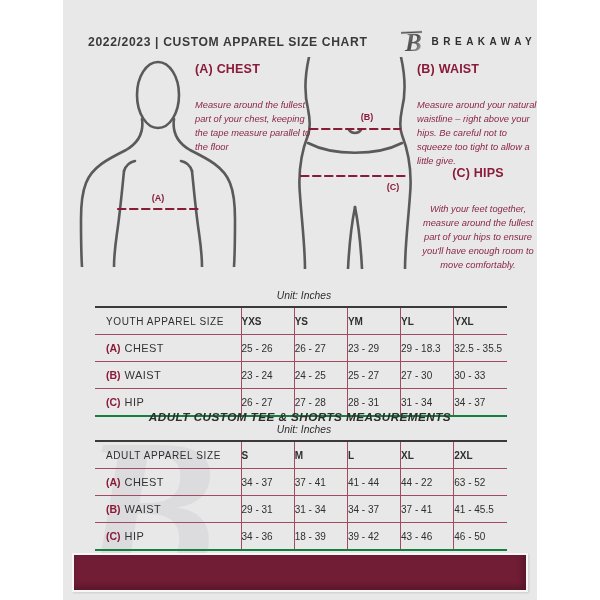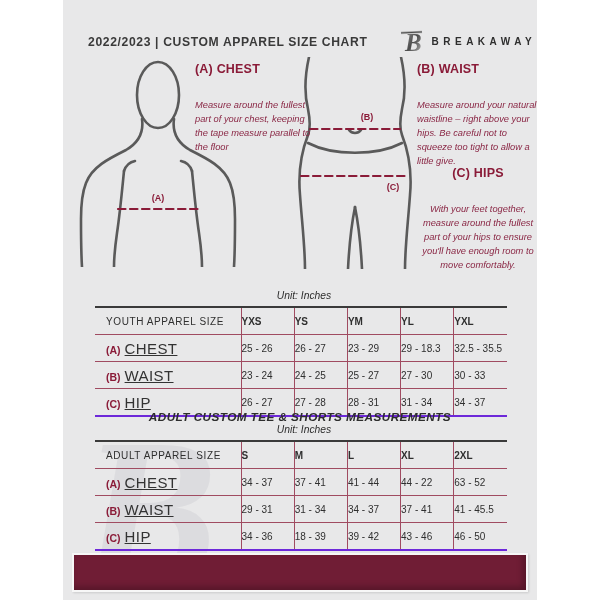--- a/index.html
+++ b/index.html
@@ -27,30 +27,30 @@
 
   
   .sect-title{position:absolute;left:0;width:474px;text-align:center;font-weight:bold;
               font-size:11.8px;color:#2d2d2d;letter-spacing:.4px;z-index:2;}
   .sect-unit{position:absolute;left:0;width:464px;text-align:center;font-style:italic;
              font-size:10.3px;color:#2d2d2d;z-index:2;margin-left:9px;}
 
   
   .tblwrap{position:absolute;left:32px;width:412px;z-index:2;}
   table.sizetable{border-collapse:collapse;table-layout:fixed;width:412px;
-       border-top:2.5px solid #3a3a3a;border-bottom:2px solid #6d28d9;}
+       border-top:2.5px solid #3a3a3a;border-bottom:2px solid #15803d;}
   table.sizetable col.c0{width:146px;}
   table.sizetable td{height:26px;text-align:left;font-size:10px;color:#2f2f2f;
        border-left:1px solid #a04b61;padding:0;}
   table.sizetable td:first-child{border-left:none;text-align:left;padding-left:11px;}
   table.sizetable tr+tr td{border-top:1px solid #a04b61;}
   td.namecell{font-size:10.3px;letter-spacing:.6px;color:#3d3d3d;}
   td.sz{font-weight:bold;font-size:11px;color:#2b2b2b;}
   .rkey{color:#8a1b38;font-weight:bold;font-size:10.5px;margin-right:4px;}
-  .rlab{color:#333;font-size:15px;letter-spacing:.4px;text-decoration:underline;}
+  .rlab{color:#333;font-size:11px;letter-spacing:.4px;}
 
   
   .watermark{position:absolute;left:18px;top:408px;font-family:"Liberation Serif",serif;
              font-style:italic;font-weight:bold;font-size:205px;line-height:1;
              color:#d4d4d8;opacity:.55;z-index:0;user-select:none;}
   .footer{position:absolute;left:9px;top:553px;width:456px;height:39px;background:#701d35;
           border:2px solid #f7f7f7;box-sizing:border-box;z-index:2;
           box-shadow:inset -3px -3px 6px rgba(0,0,0,.25),1px 1px 2px rgba(0,0,0,.12);}
 </style>
 </head>

